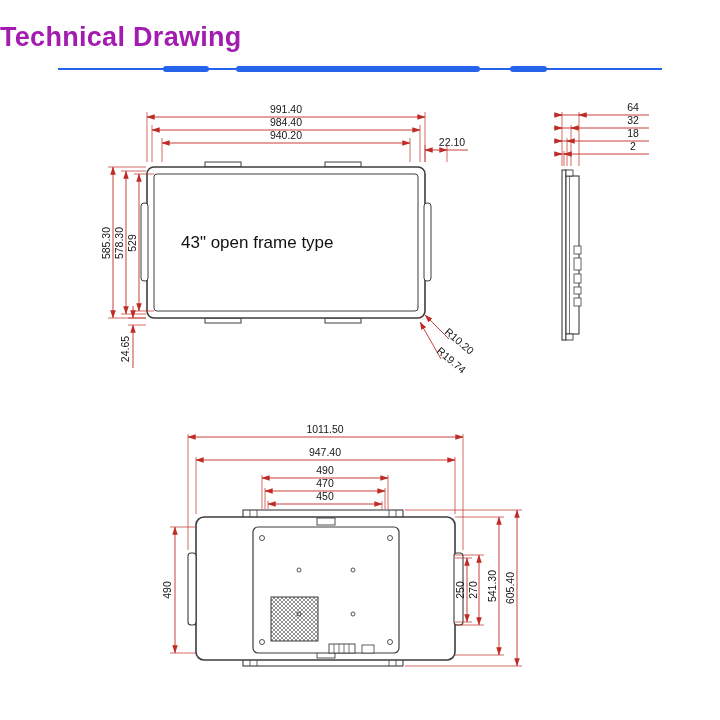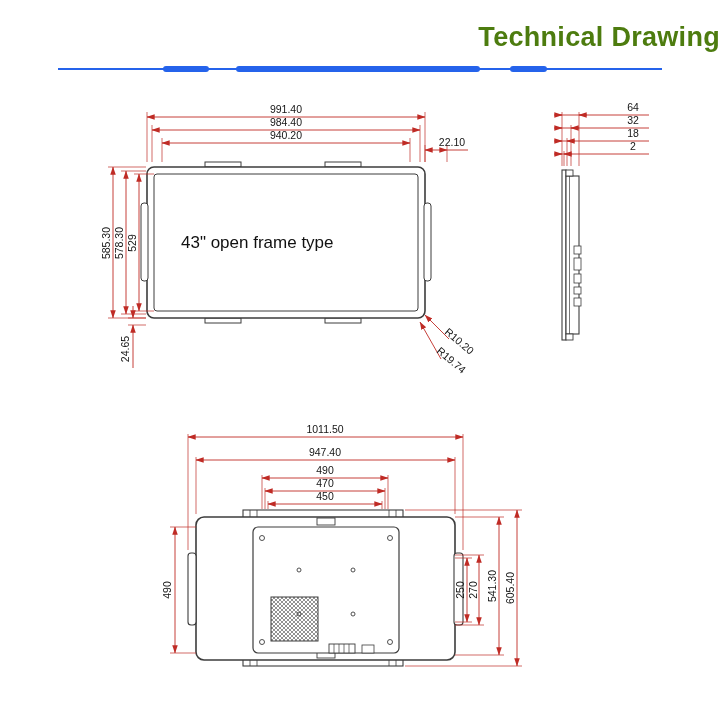--- a/index.html
+++ b/index.html
@@ -1,19 +1,19 @@
 <!DOCTYPE html>
 <html><head>
 <meta charset="utf-8">
 <style>
   * { margin:0; padding:0; box-sizing:border-box; }
   html,body { width:720px; height:720px; background:#ffffff; font-family:"Liberation Sans",sans-serif; }
   .page { position:relative; width:720px; height:720px; background:#ffffff; overflow:hidden; }
-  .title { position:absolute; top:22px; left:0; width:100%; text-align:right;
-           font-size:27px; font-weight:700; color:#4d7c0f; letter-spacing:0.3px; }
+  .title { position:absolute; top:22px; left:0; width:100%; text-align:left;
+           font-size:27px; font-weight:700; color:#a21caf; letter-spacing:0.3px; }
   .divider { position:absolute; top:62px; left:0; width:720px; height:14px; }
   .divider-line { position:absolute; top:6px; left:58px; width:604px; height:2px; background:#2563eb; }
   .divider-bold { position:absolute; top:4px; height:6px; background:#2563eb; border-radius:3px; }
   .seg1 { left:163px; width:46px; }
   .seg2 { left:236px; width:244px; }
   .seg3 { left:510px; width:37px; }
   .drawing { position:absolute; top:0; left:0; }
   svg text { font-family:"Liberation Sans",sans-serif; }
   .outline { stroke:#3c3c3c; fill:#ffffff; }
   .dim  { stroke:#bf2b25; fill:none; stroke-width:0.9; }

